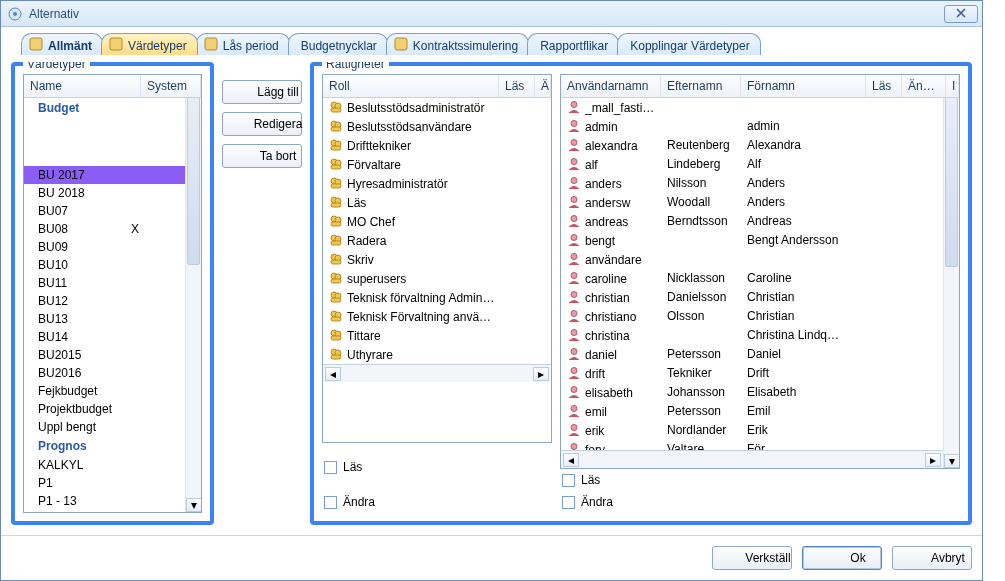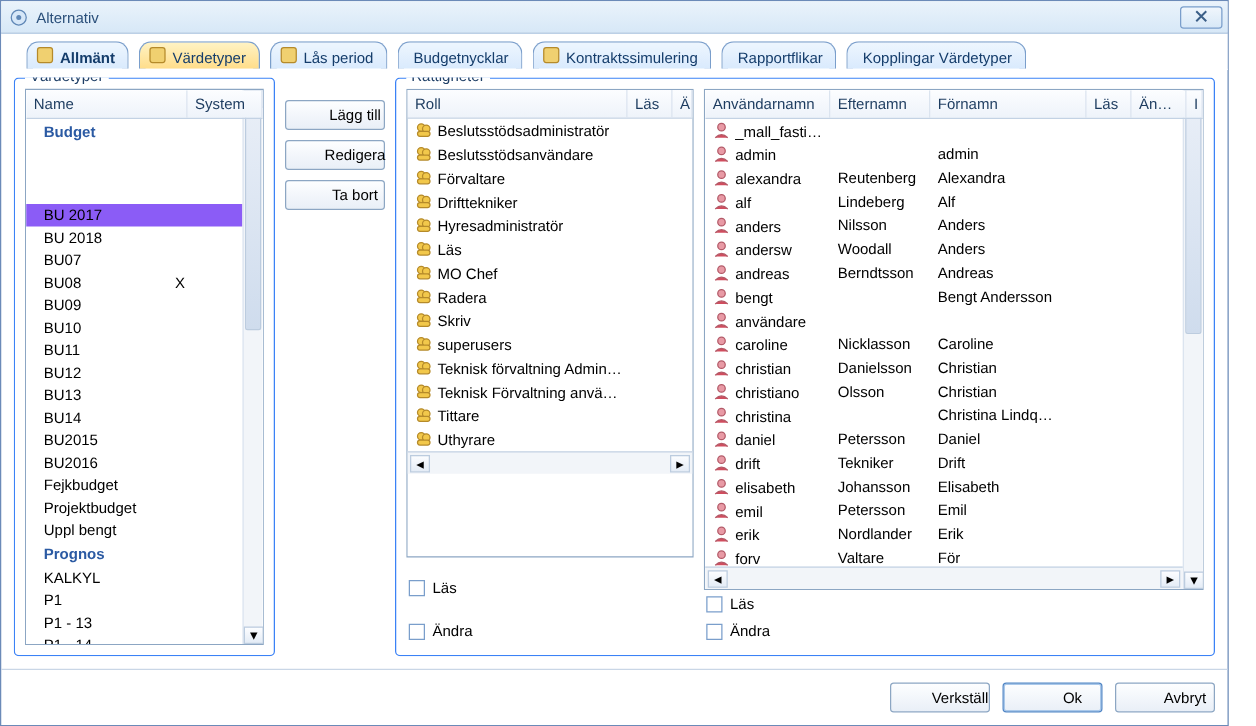--- a/index.html
+++ b/index.html
@@ -24,21 +24,21 @@
     position:absolute; right:4px; top:4px;
     width:34px; height:18px;
     border:1px solid #7a9ecb; border-radius:3px;
     background: linear-gradient(#f0f6fc,#d7e8f7);
     display:flex; align-items:center; justify-content:center;
     cursor:pointer;
   }
   .tabstrip {
     display:flex; align-items:flex-end;
     padding: 6px 10px 0 20px;
-    gap:14px;
+    gap:4px;
     background:#fff;
     border-bottom:1px solid #fff;
   }
   .tab {
     position:relative;
     height:22px;
     padding:3px 10px 0 26px;
     margin-right:-6px;
     border:1px solid #7a9ecb;
     border-bottom:none;
@@ -63,21 +63,21 @@
     display:flex; flex-direction:column;
     padding:6px 10px 10px 10px;
     overflow:hidden;
   }
   .main-row {
     flex:1 1 auto;
     display:flex; gap:8px;
     overflow:hidden;
   }
   .groupbox {
-    border:1px solid #3b82f6;
+    border:4px solid #3b82f6;
     border-radius:4px;
     padding:8px;
     position:relative;
     background:#fff;
     display:flex; flex-direction:column;
   }
   .group-label {
     position:absolute; top:-9px; left:8px;
     background:#fff; padding:0 4px;
     color:#1f3f66;
@@ -388,30 +388,30 @@
                           <rect x="2" y="8" width="10" height="4" rx="2" fill="#f2c84b" stroke="#b58a2a"></rect>
                         </svg></span><span>Beslutsstödsanvändare</span></div>
                     <div class="rl-c2"></div>
                     <div class="rl-c3"></div>
                   </div>
                   <div class="row">
                     <div class="rl-c1"><span class="ic"><svg viewBox="0 0 14 14">
                           <circle cx="5" cy="5" r="3" fill="#f2c84b" stroke="#b58a2a"></circle>
                           <circle cx="9" cy="6" r="3" fill="#f2c84b" stroke="#b58a2a"></circle>
                           <rect x="2" y="8" width="10" height="4" rx="2" fill="#f2c84b" stroke="#b58a2a"></rect>
+                        </svg></span><span>Drifttekniker</span></div>
+                    <div class="rl-c2"></div>
+                    <div class="rl-c3"></div>
+                  </div>
+                  <div class="row">
+                    <div class="rl-c1"><span class="ic"><svg viewBox="0 0 14 14">
+                          <circle cx="5" cy="5" r="3" fill="#f2c84b" stroke="#b58a2a"></circle>
+                          <circle cx="9" cy="6" r="3" fill="#f2c84b" stroke="#b58a2a"></circle>
+                          <rect x="2" y="8" width="10" height="4" rx="2" fill="#f2c84b" stroke="#b58a2a"></rect>
                         </svg></span><span>Förvaltare</span></div>
-                    <div class="rl-c2"></div>
-                    <div class="rl-c3"></div>
-                  </div>
-                  <div class="row">
-                    <div class="rl-c1"><span class="ic"><svg viewBox="0 0 14 14">
-                          <circle cx="5" cy="5" r="3" fill="#f2c84b" stroke="#b58a2a"></circle>
-                          <circle cx="9" cy="6" r="3" fill="#f2c84b" stroke="#b58a2a"></circle>
-                          <rect x="2" y="8" width="10" height="4" rx="2" fill="#f2c84b" stroke="#b58a2a"></rect>
-                        </svg></span><span>Drifttekniker</span></div>
                     <div class="rl-c2"></div>
                     <div class="rl-c3"></div>
                   </div>
                   <div class="row">
                     <div class="rl-c1"><span class="ic"><svg viewBox="0 0 14 14">
                           <circle cx="5" cy="5" r="3" fill="#f2c84b" stroke="#b58a2a"></circle>
                           <circle cx="9" cy="6" r="3" fill="#f2c84b" stroke="#b58a2a"></circle>
                           <rect x="2" y="8" width="10" height="4" rx="2" fill="#f2c84b" stroke="#b58a2a"></rect>
                         </svg></span><span>Hyresadministratör</span></div>
                     <div class="rl-c2"></div>

